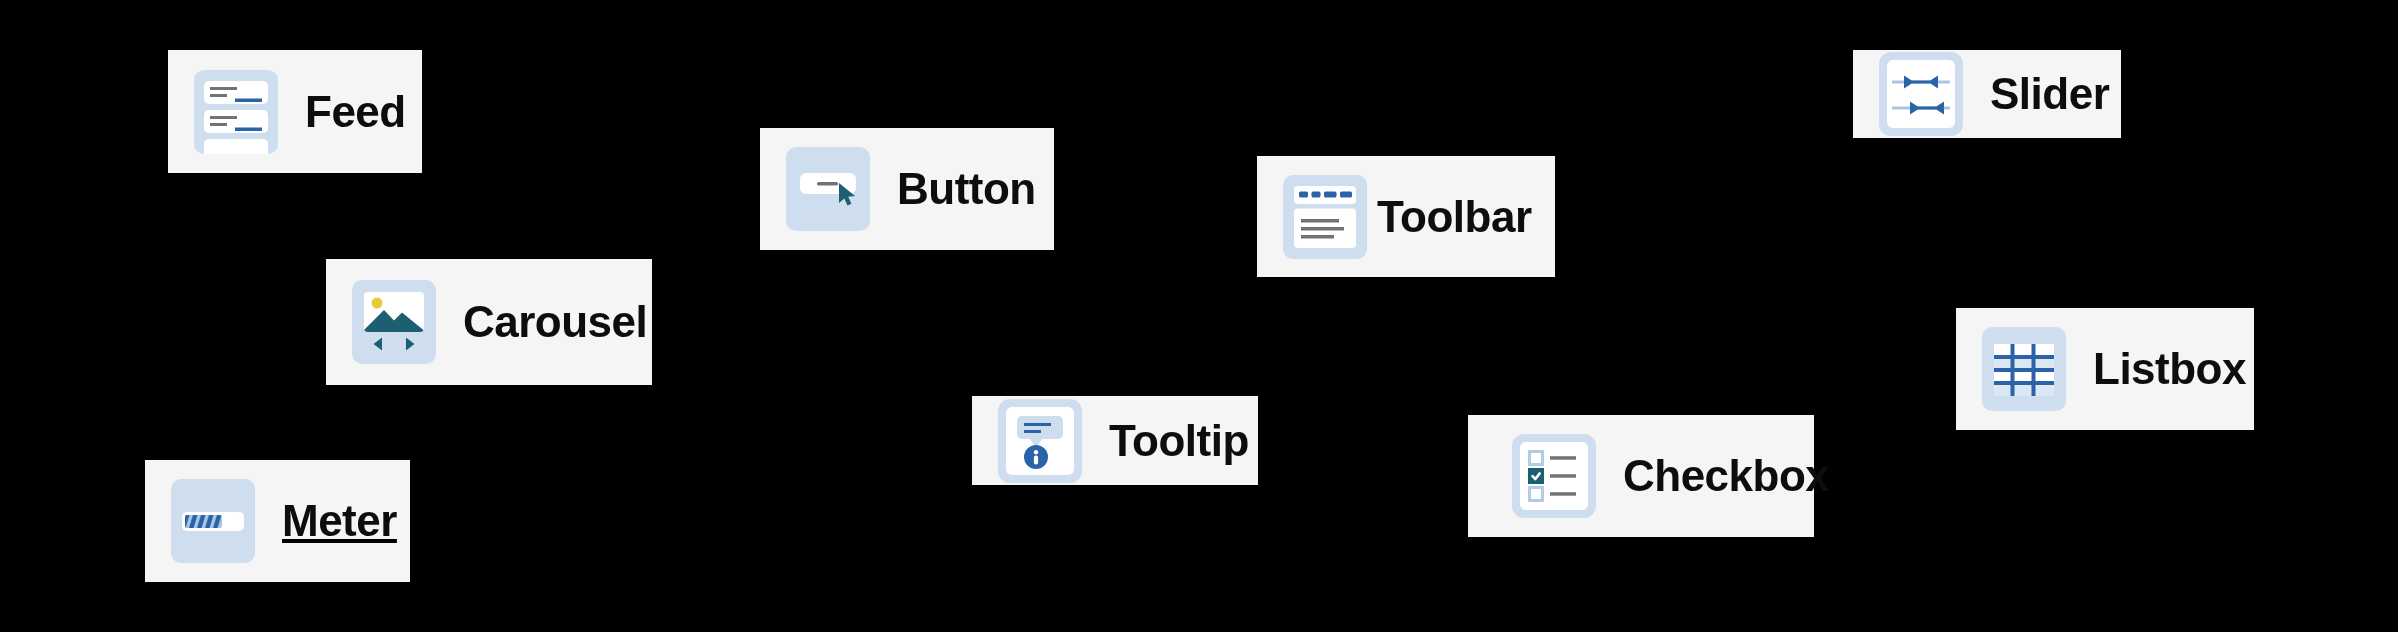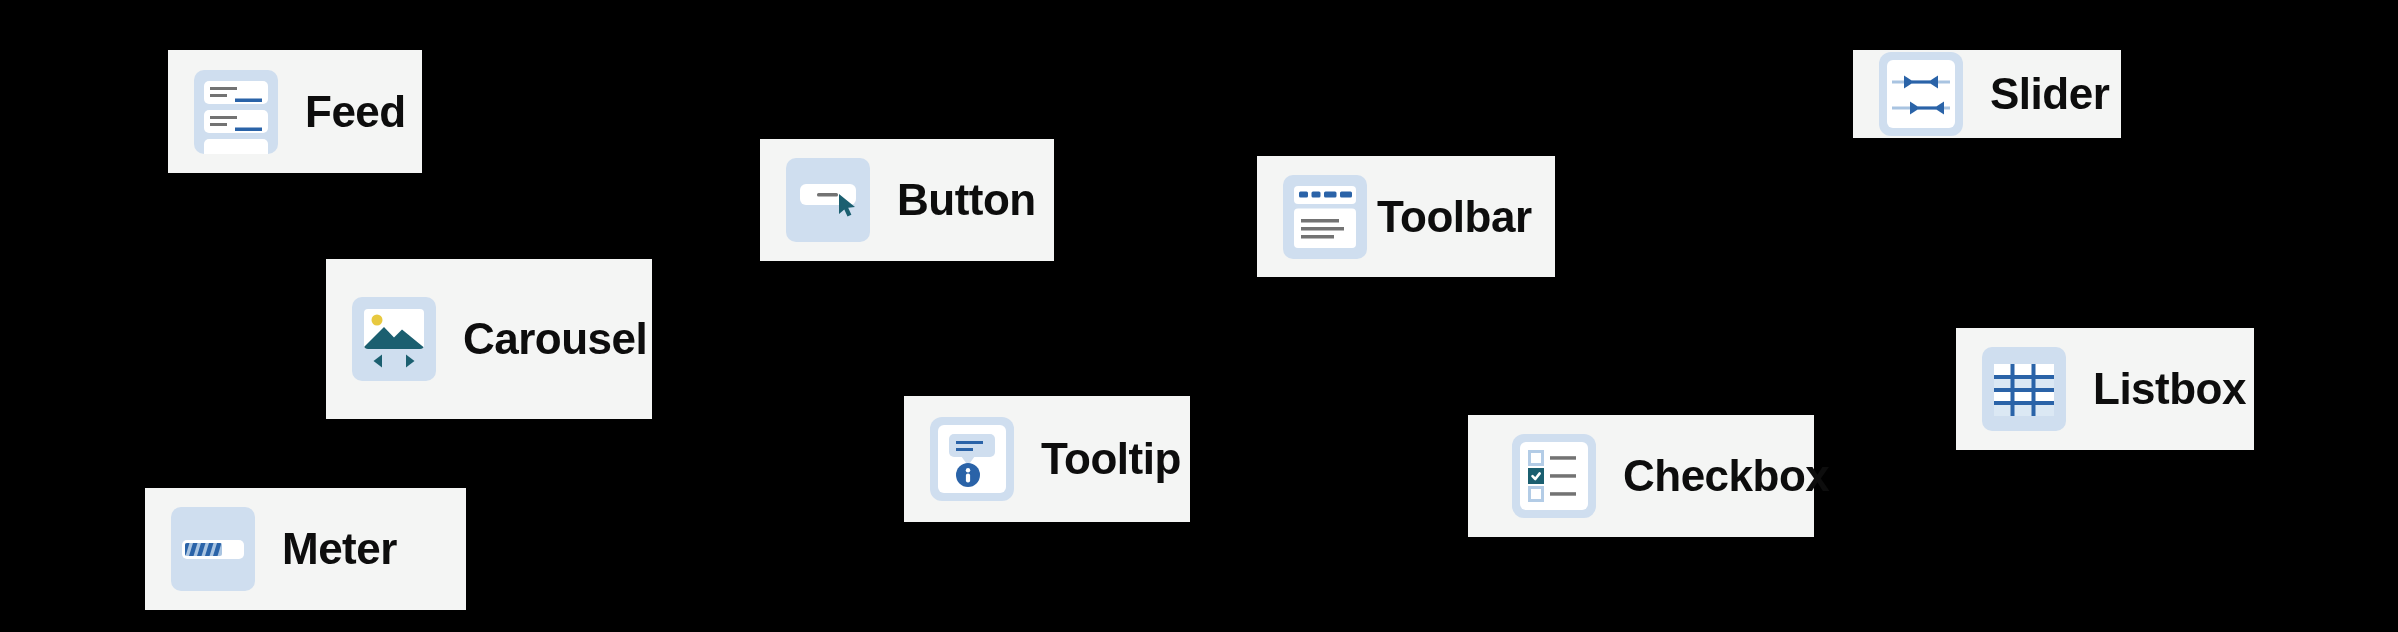--- a/index.html
+++ b/index.html
@@ -15,28 +15,28 @@
   }
   .card .label{
     font-size:44px;font-weight:700;color:var(--label_text,#111);
     letter-spacing:-0.5px;white-space:nowrap;
   }
   .icon{width:84px;height:84px;flex:0 0 84px;display:block;}
   .icon svg{display:block;}
 
   
   .card-feed    {left:168px; top:50px;  width:254px;height:123px;align-items:center;}
-  .card-button  {left:760px; top:139px; width:294px;height:122px;}
+  .card-button  {left:760px; top:128px; width:294px;height:122px;}
   .card-toolbar {left:1257px;top:156px; width:298px;height:121px;gap:10px;}
   .card-slider  {left:1853px;top:50px;  width:268px;height:88px;}
-  .card-carousel{left:326px; top:259px; width:326px;height:160px;}
-  .card-listbox {left:1956px;top:308px; width:298px;height:122px;margin-top:20px;}
-  .card-tooltip {left:904px; top:396px; width:286px;height:126px;text-align:right;}
+  .card-carousel{left:326px; top:259px; width:326px;height:126px;}
+  .card-listbox {left:1956px;top:308px; width:298px;height:122px;}
+  .card-tooltip {left:972px; top:396px; width:286px;height:89px;text-align:right;}
   .card-checkbox{left:1468px;top:415px; width:346px;height:122px;padding-left:44px;}
-  .card-meter   {left:145px; top:488px; width:321px;height:122px;}
+  .card-meter   {left:145px; top:460px; width:265px;height:122px;text-decoration:underline;}
 
   
   .c-bg{fill:var(--icon_bg_blue);}
   .c-white{fill:var(--white);}
   .c-blue{fill:var(--accent_blue);}
   .c-pale{fill:var(--pale_blue);}
   .c-lineblue{fill:var(--line_blue);}
   .c-teal{fill:var(--teal);}
   .c-yellow{fill:var(--yellow);}
   .c-gray{fill:var(--gray_line);}

